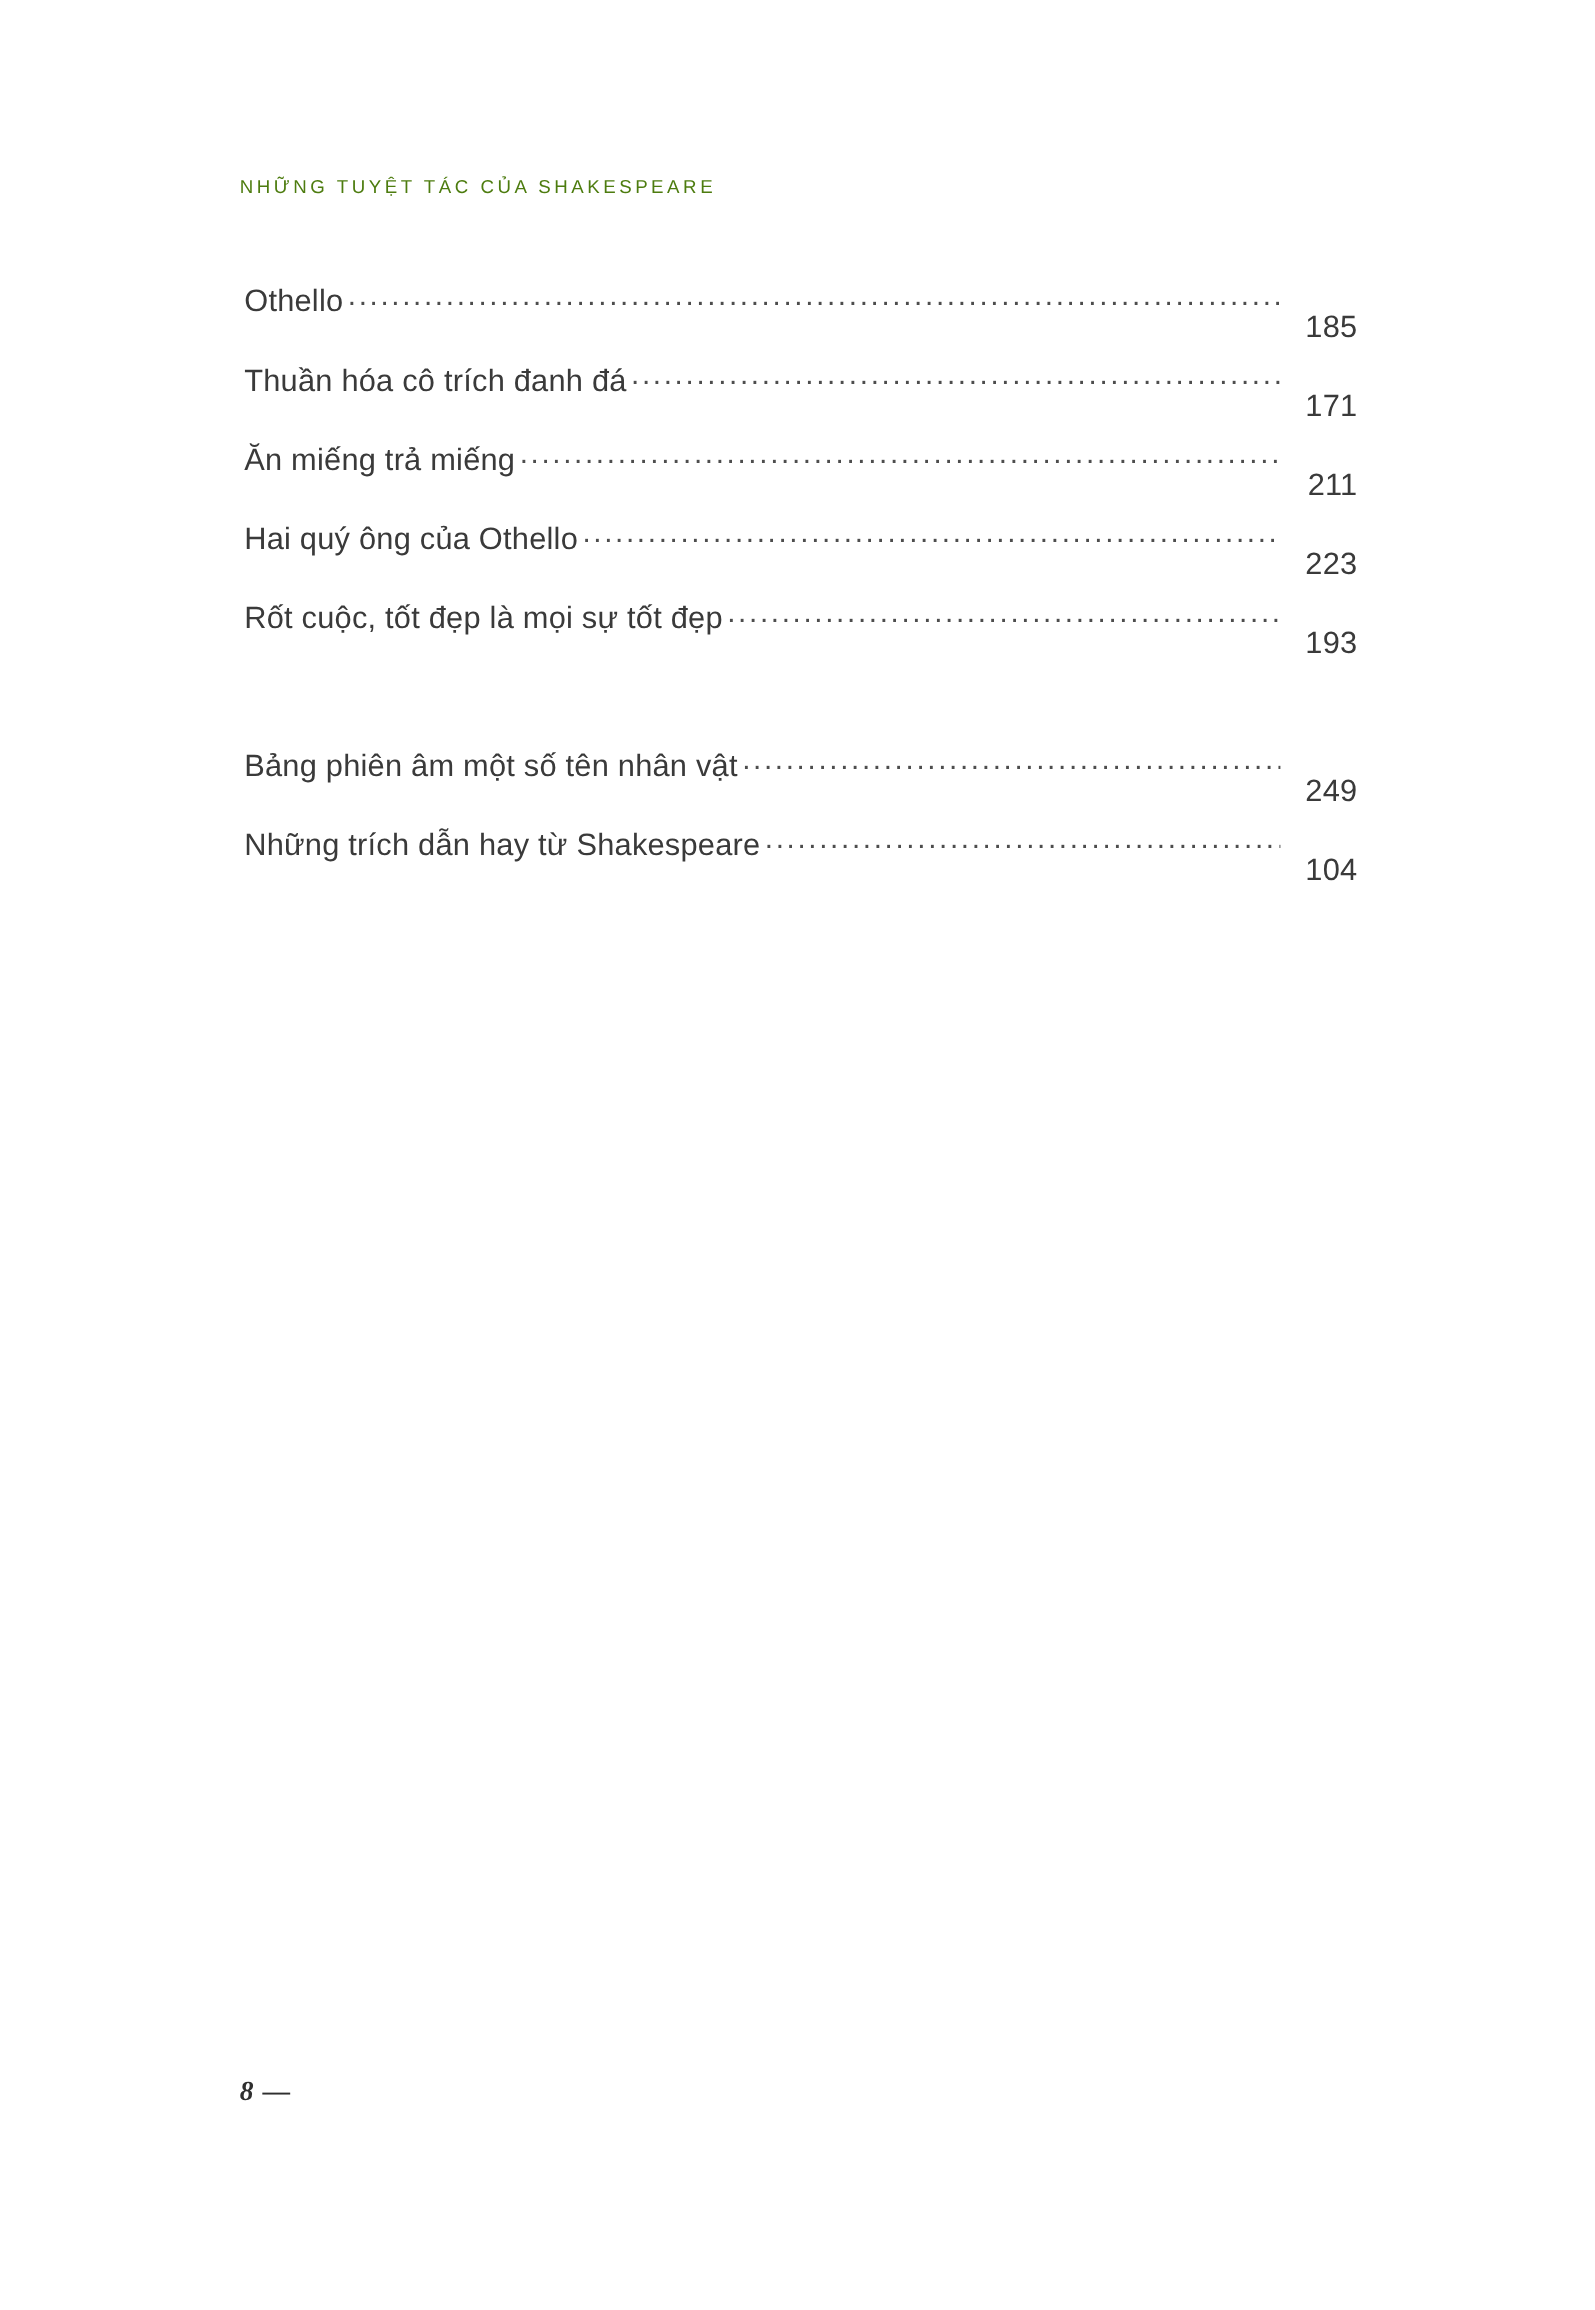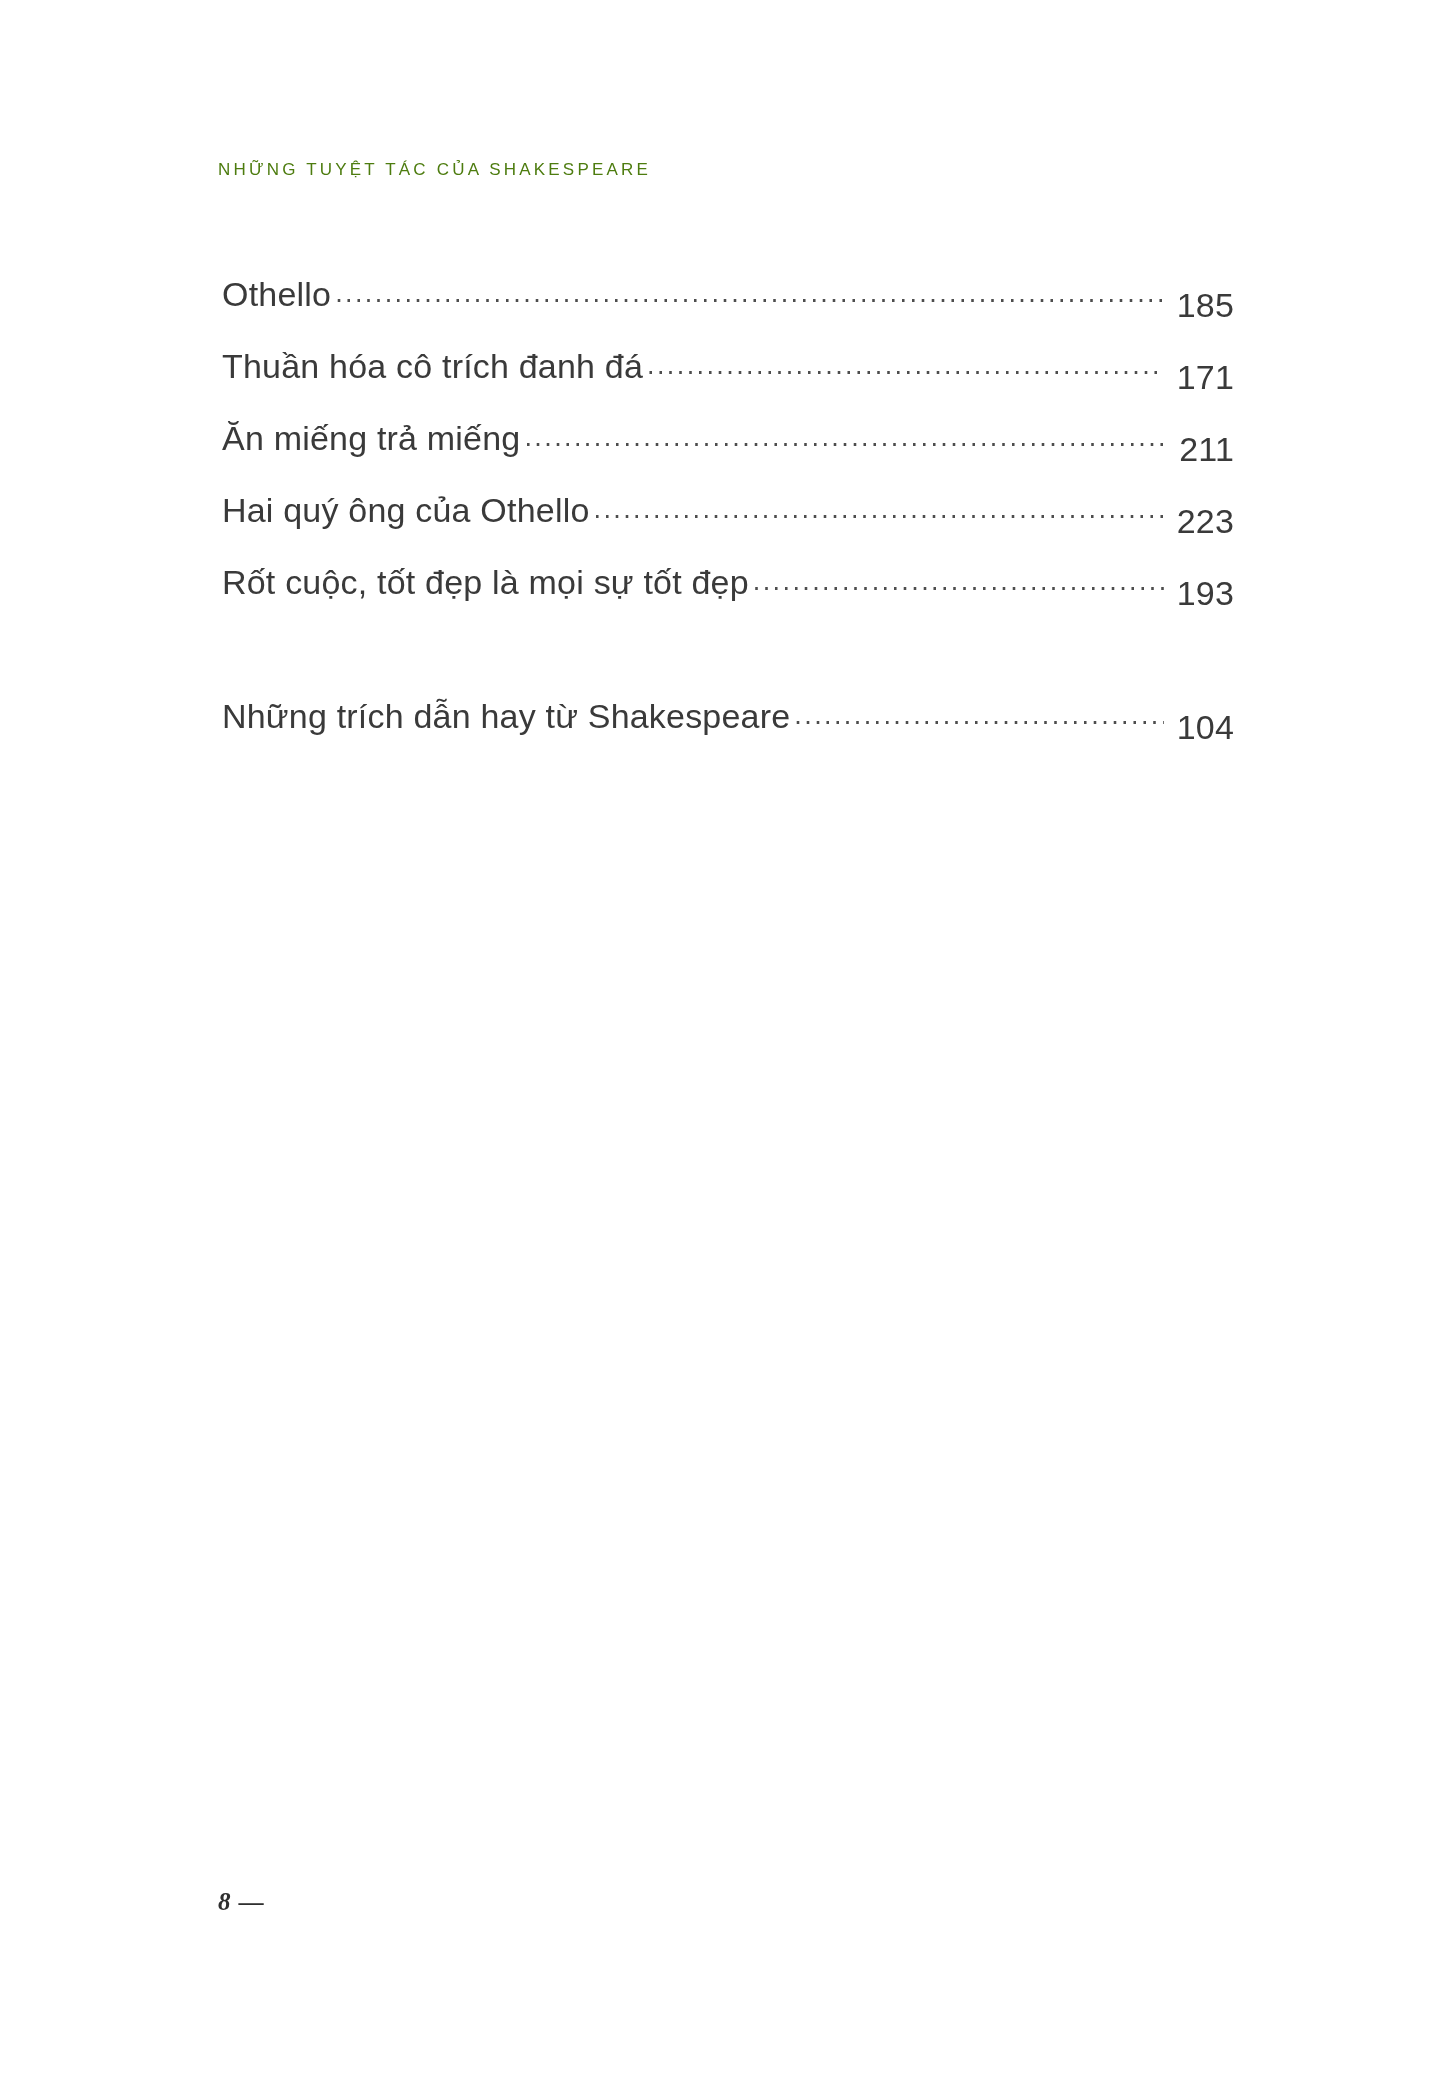--- a/index.html
+++ b/index.html
@@ -38,24 +38,24 @@
     width: 1012px;
   }
   .toc-group {
     display: block;
   }
   .toc-gap {
     height: 62px;
   }
   .toc-entry {
     display: flex;
-    align-items: center;
+    align-items: flex-start;
     width: 1012px;
     height: 72px;
-    font-size: 34px;
+    font-size: 28px;
     color: #3a3a3a;
     font-weight: 400;
     letter-spacing: 0.2px;
   }
   .toc-title {
     white-space: nowrap;
     flex: 0 0 auto;
   }
   .toc-leader {
     flex: 1 1 auto;
@@ -130,20 +130,25 @@
         <span class="toc-title">Rốt cuộc, tốt đẹp là mọi sự tốt đẹp</span>
         <span class="toc-leader"></span>
         <span class="toc-page">193</span>
       </div>
     </div>
 
     <div class="toc-gap"></div>
 
     <div class="toc-group">
       <div class="toc-entry">
+        <span class="toc-title">Bảng phiên âm một số tên nhân vật</span>
+        <span class="toc-leader"></span>
+        <span class="toc-page">249</span>
+      </div>
+      <div class="toc-entry">
         <span class="toc-title">Những trích dẫn hay từ Shakespeare</span>
         <span class="toc-leader"></span>
         <span class="toc-page">104</span>
       </div>
     </div>
 
   </div>
 
   <div class="folio">8 —</div>
 

